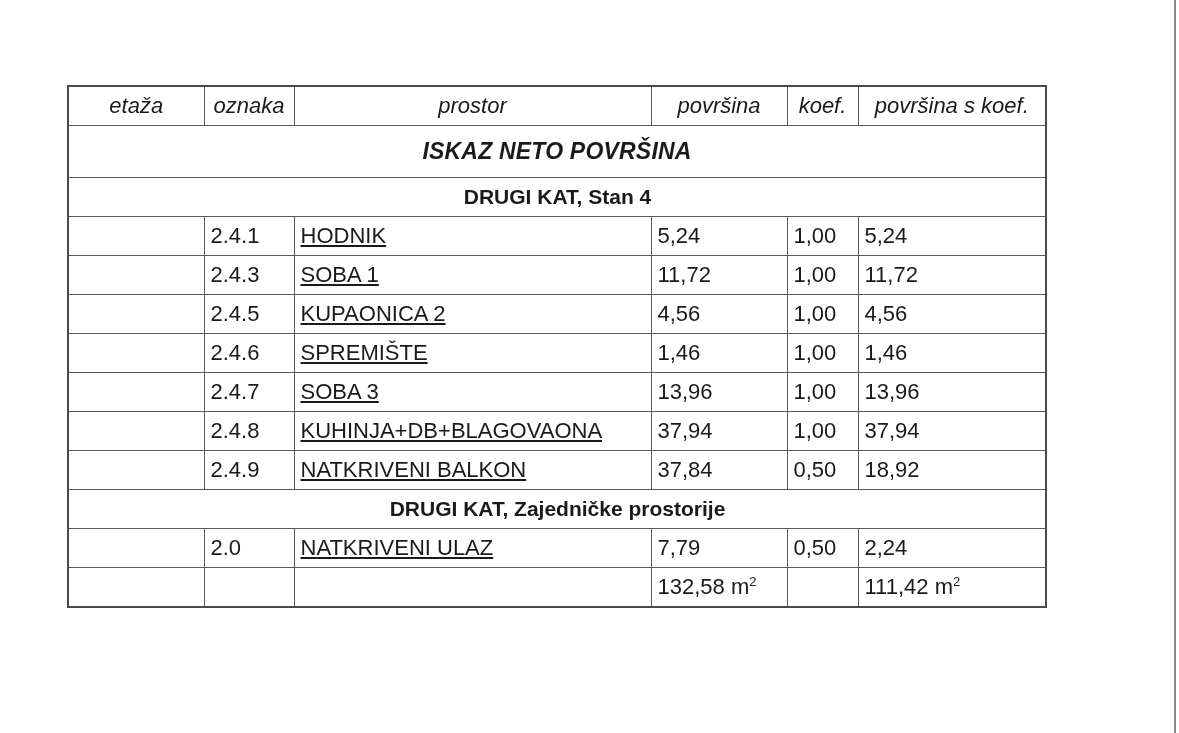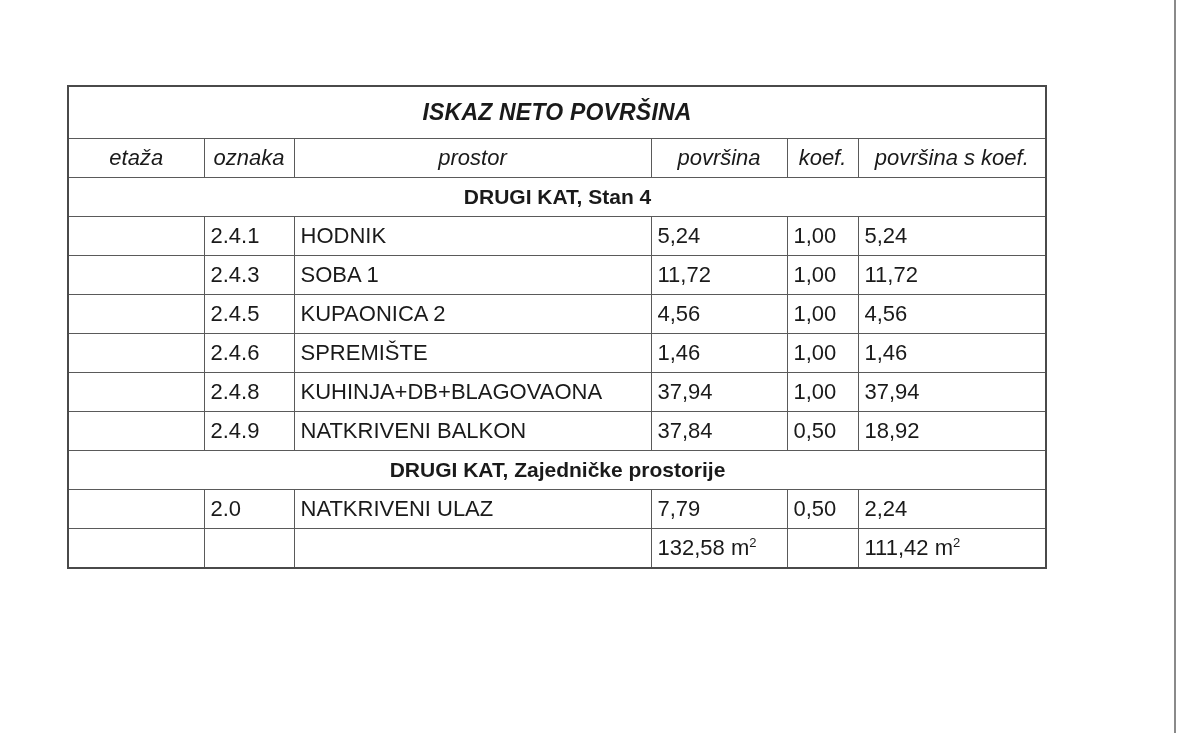--- a/index.html
+++ b/index.html
@@ -35,47 +35,47 @@
     height: 51px !important;
     text-align: center;
     font-style: italic;
     font-weight: bold !important;
     font-size: 23px !important;
     letter-spacing: 0.2px;
   }
   .head-cell { font-style: italic; text-align: center; }
   .section-cell { font-weight: bold !important; text-align: center; font-size: 21px !important; padding-left: 7px !important; }
   .c { text-align: left; }
-  .l { text-align: left; }
+  .l { text-align: left; text-decoration: underline; }
   sup { font-size: 13px; vertical-align: 8px; }
 </style>
 </head>
 <body>
 
 <div class="page">
   <table class="iskaz">
     <colgroup>
       <col style="width:136px">
       <col style="width:90px">
       <col style="width:357px">
       <col style="width:136px">
       <col style="width:71px">
       <col style="width:188px">
     </colgroup>
     <tbody>
       <tr>
-        <td colspan="6" class="title-cell">ISKAZ NETO POVRŠINA</td>
-      </tr>
-      <tr>
         <td class="head-cell">etaža</td>
         <td class="head-cell">oznaka</td>
         <td class="head-cell">prostor</td>
         <td class="head-cell">površina</td>
         <td class="head-cell">koef.</td>
         <td class="head-cell">površina s koef.</td>
+      </tr>
+      <tr>
+        <td colspan="6" class="title-cell">ISKAZ NETO POVRŠINA</td>
       </tr>
       <tr>
         <td colspan="6" class="section-cell">DRUGI KAT, Stan 4</td>
       </tr>
     </tbody>
     <tbody id="sec0-body">
         <tr>
           <td class="l"></td>
           <td class="c">2.4.1</td>
           <td class="l">HODNIK</td>
@@ -99,20 +99,28 @@
           <td class="c">1,00</td>
           <td class="c">4,56</td>
         </tr>
         <tr>
           <td class="l"></td>
           <td class="c">2.4.6</td>
           <td class="l">SPREMIŠTE</td>
           <td class="c">1,46</td>
           <td class="c">1,00</td>
           <td class="c">1,46</td>
+        </tr>
+        <tr>
+          <td class="l"></td>
+          <td class="c">2.4.7</td>
+          <td class="l">SOBA 3</td>
+          <td class="c">13,96</td>
+          <td class="c">1,00</td>
+          <td class="c">13,96</td>
         </tr>
         <tr>
           <td class="l"></td>
           <td class="c">2.4.8</td>
           <td class="l">KUHINJA+DB+BLAGOVAONA</td>
           <td class="c">37,94</td>
           <td class="c">1,00</td>
           <td class="c">37,94</td>
         </tr>
         <tr>

